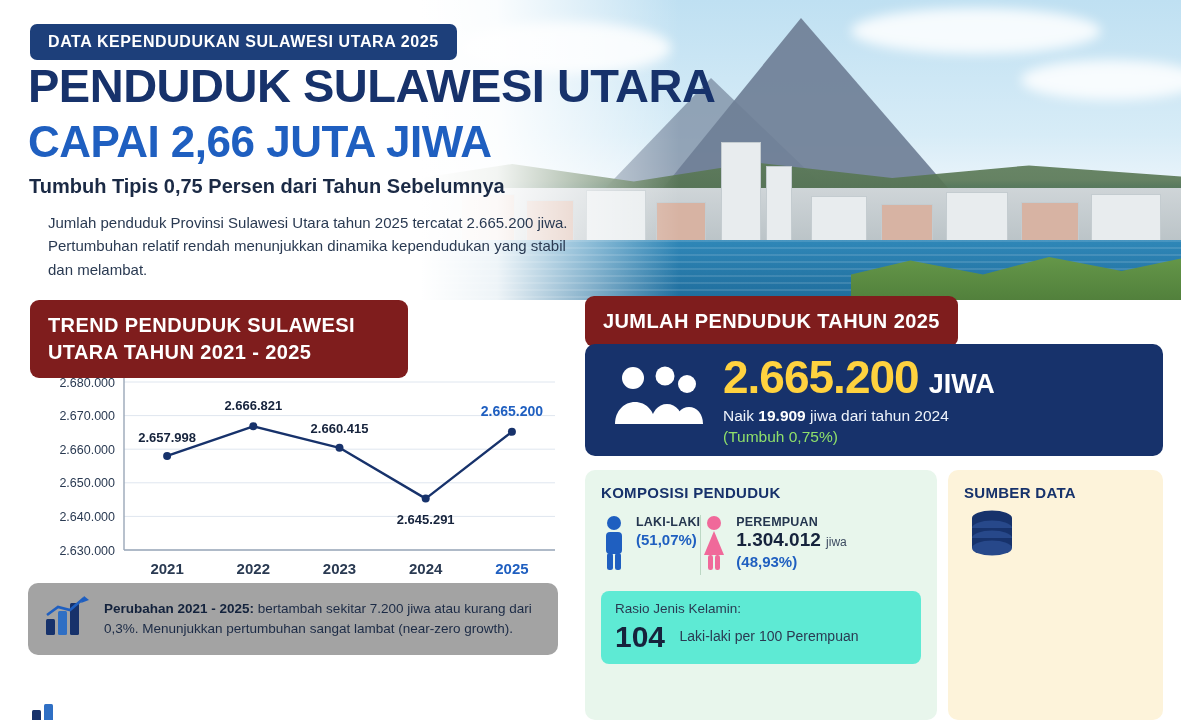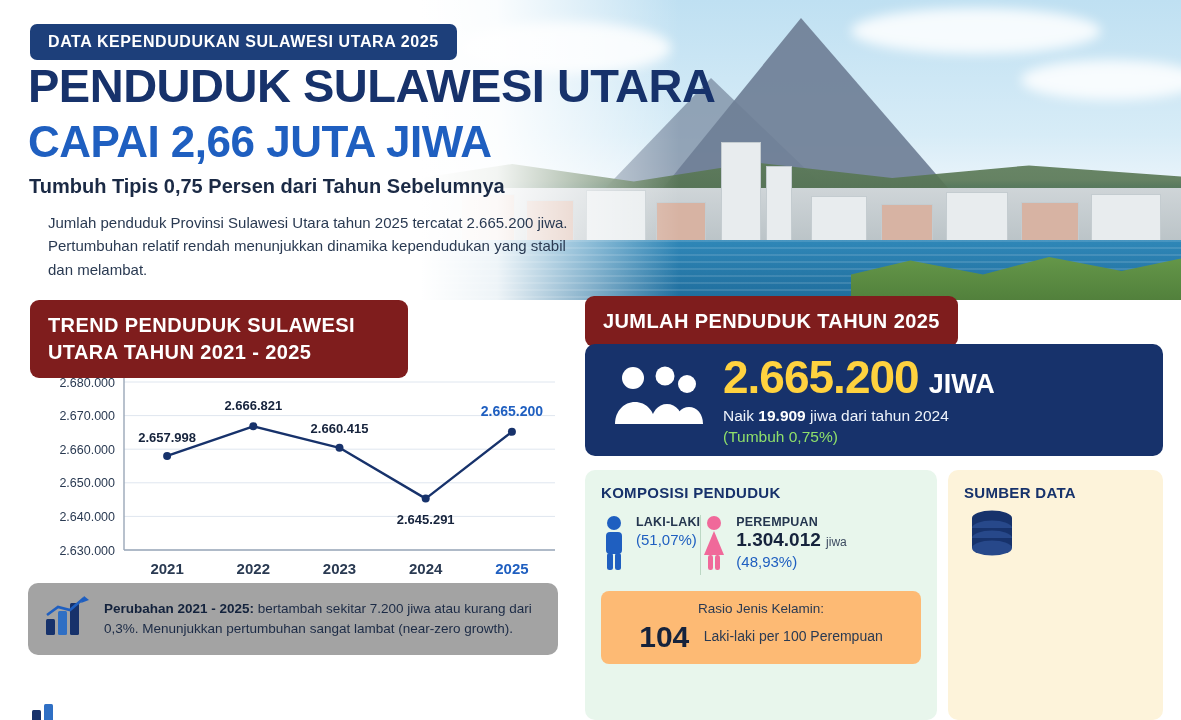--- a/index.html
+++ b/index.html
@@ -147,26 +147,25 @@
   .komp {
     position: absolute; left: 585px; top: 470px; width: 352px; height: 250px;
     background: #e8f6ec; border-radius: 10px; padding: 14px 16px;
   }
   .komp h4 { font-size: 15px; color: #17326b; letter-spacing: .3px; }
   .gender-row { display: flex; margin-top: 14px; }
   .gender { display: flex; gap: 9px; align-items: flex-start; }
   .g-name { font-size: 12.5px; font-weight: bold; color: #25364f; letter-spacing: .2px; }
   .g-val { font-size: 19px; font-weight: bold; color: #16233c; }
   .g-val span { font-size: 12px; font-weight: normal; color: #3c4a60; }
-  .g-pct { font-size: 15px; font-weight: normal; color: #1f5fc0; margin-top: 2px; }
+  .g-pct { font-size: 15px; font-weight: bold; color: #1f5fc0; margin-top: 2px; }
   .vline { width: 1px; background: #bcd8c4; align-self: stretch; }
   .rasio {
-    margin-top: 16px; background: #fdba74; border-radius: 8px;
+    margin-top: 16px; background: #5eead4; border-radius: 8px;
     padding: 10px 14px;
-    text-align: center;
   }
   .rasio .lbl { font-size: 13.5px; color: #2a3a52; }
   .rasio .num { font-size: 30px; font-weight: bold; color: #16233c; display: inline-block; vertical-align: middle; }
   .rasio .num-sfx { font-size: 14px; color: #2a3a52; margin-left: 10px; }
 
   
   .sumber {
     position: absolute; left: 948px; top: 470px; width: 215px; height: 250px;
     background: #fdf3da; border-radius: 10px; padding: 14px 16px;
   }

